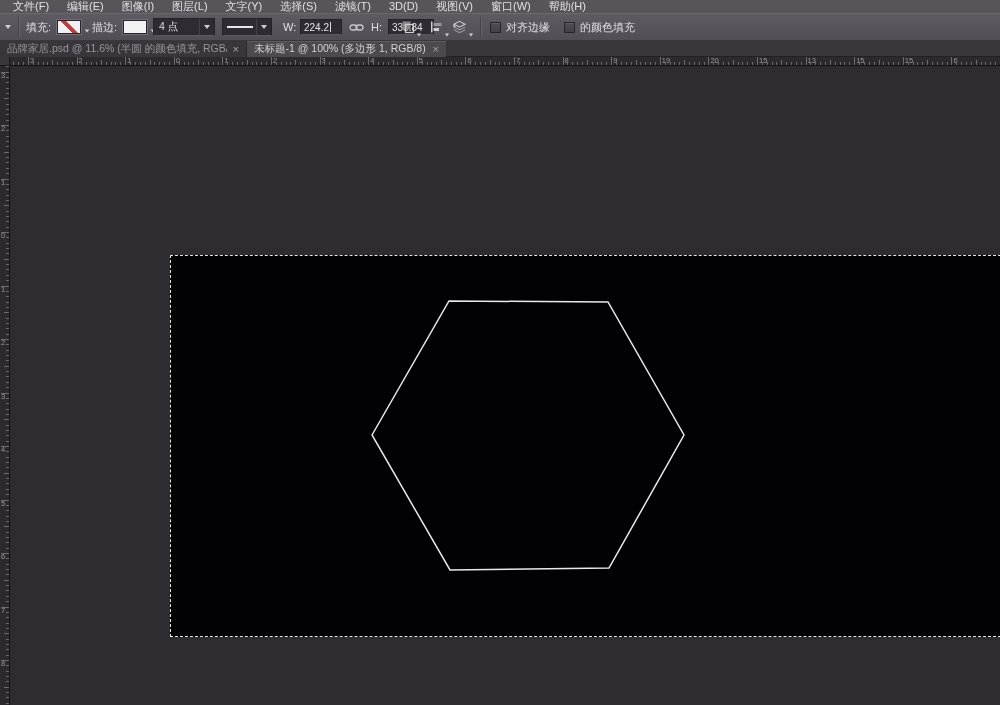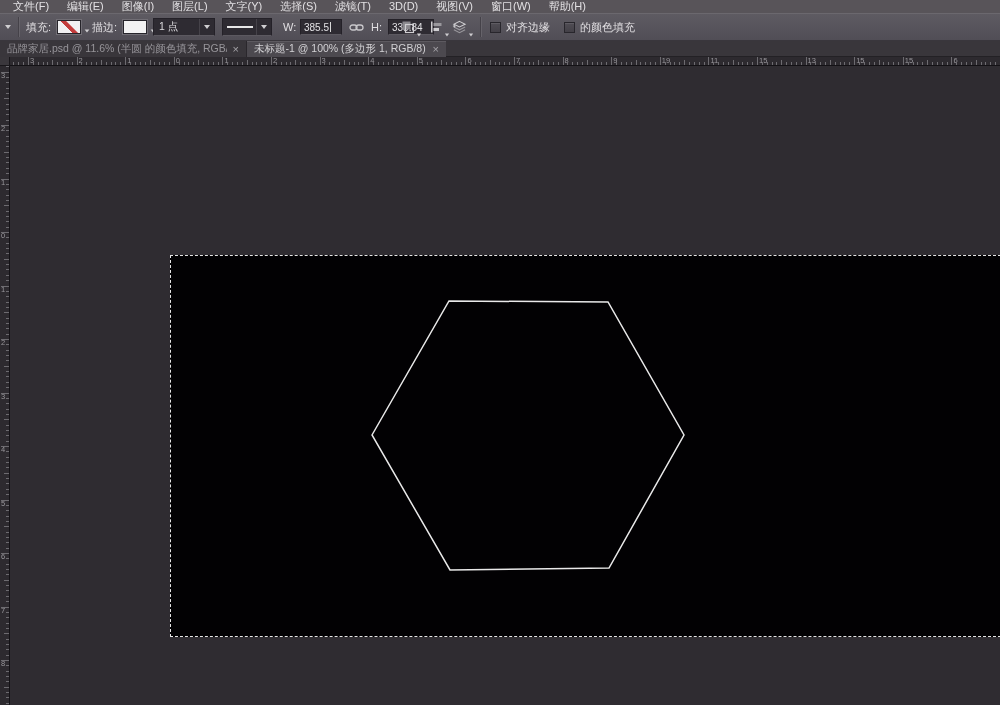--- a/index.html
+++ b/index.html
@@ -143,42 +143,42 @@
   <div class="ob" style="left:92px;">
     <span class="ob-label">描边:</span>
   </div>
   <div class="ob" style="left:121px;">
     <span class="swatch" style="background:#f2f2f2;"></span>
     <span class="caret swatch-caret" style="transform:scale(.8);"></span>
   </div>
 
   <div class="ob" style="left:153px;">
     <span class="combo" style="width:62px; padding-left:5px; font-size:10.5px;">
-      <span>1 点</span>
+      <span>4 点</span>
       <span class="combo-caret-box">
           <span class="caret"></span>
         </span>
     </span>
   </div>
 
   <div class="ob" style="left:222px;">
     <span class="combo" style="width:50px;">
       <span style="display:inline-block; width:26px; height:2px; background:#e8e8e8; margin-left:4px;"></span>
       <span class="combo-caret-box">
           <span class="caret"></span>
         </span>
     </span>
   </div>
 
   <div class="ob" style="left:283px;">
     <span class="ob-label">W:</span>
   </div>
   <div class="ob" style="left:300px;">
     <span class="numfield" style="width:42px;">
-      <span>385.5</span>
+      <span>224.2</span>
       <span class="cursorbar"></span>
     </span>
   </div>
 
   <div class="ob" style="left:349px;">
     <svg width="15" height="9" viewBox="0 0 15 9">
       <rect x="1" y="2" width="7" height="5" rx="2.5" fill="none" stroke="#c9c8cb" stroke-width="1.3"></rect>
       <rect x="7" y="2" width="7" height="5" rx="2.5" fill="none" stroke="#c9c8cb" stroke-width="1.3"></rect>
     </svg>
   </div>
@@ -258,21 +258,21 @@
     <span class="rnum" style="left: 214.4px;">1</span>
     <span class="rnum" style="left: 263px;">2</span>
     <span class="rnum" style="left: 311.6px;">3</span>
     <span class="rnum" style="left: 360.2px;">4</span>
     <span class="rnum" style="left: 408.8px;">5</span>
     <span class="rnum" style="left: 457.4px;">6</span>
     <span class="rnum" style="left: 506px;">7</span>
     <span class="rnum" style="left: 554.6px;">8</span>
     <span class="rnum" style="left: 603.2px;">9</span>
     <span class="rnum" style="left: 651.8px;">19</span>
-    <span class="rnum" style="left: 700.4px;">11</span>
+    <span class="rnum" style="left: 700.4px;">20</span>
     <span class="rnum" style="left: 749px;">15</span>
     <span class="rnum" style="left: 797.6px;">13</span>
     <span class="rnum" style="left: 846.2px;">15</span>
     <span class="rnum" style="left: 894.8px;">15</span>
     <span class="rnum" style="left: 943.4px;">6</span>
     <span class="tick" style="left: 3.42px; height: 3px;"></span>
     <span class="tick" style="left: 8.28px; height: 3px;"></span>
     <span class="tick" style="left: 13.14px; height: 3px;"></span>
     <span class="tick" style="left: 18px; height: 8px;"></span>
     <span class="tick" style="left: 22.86px; height: 3px;"></span>

